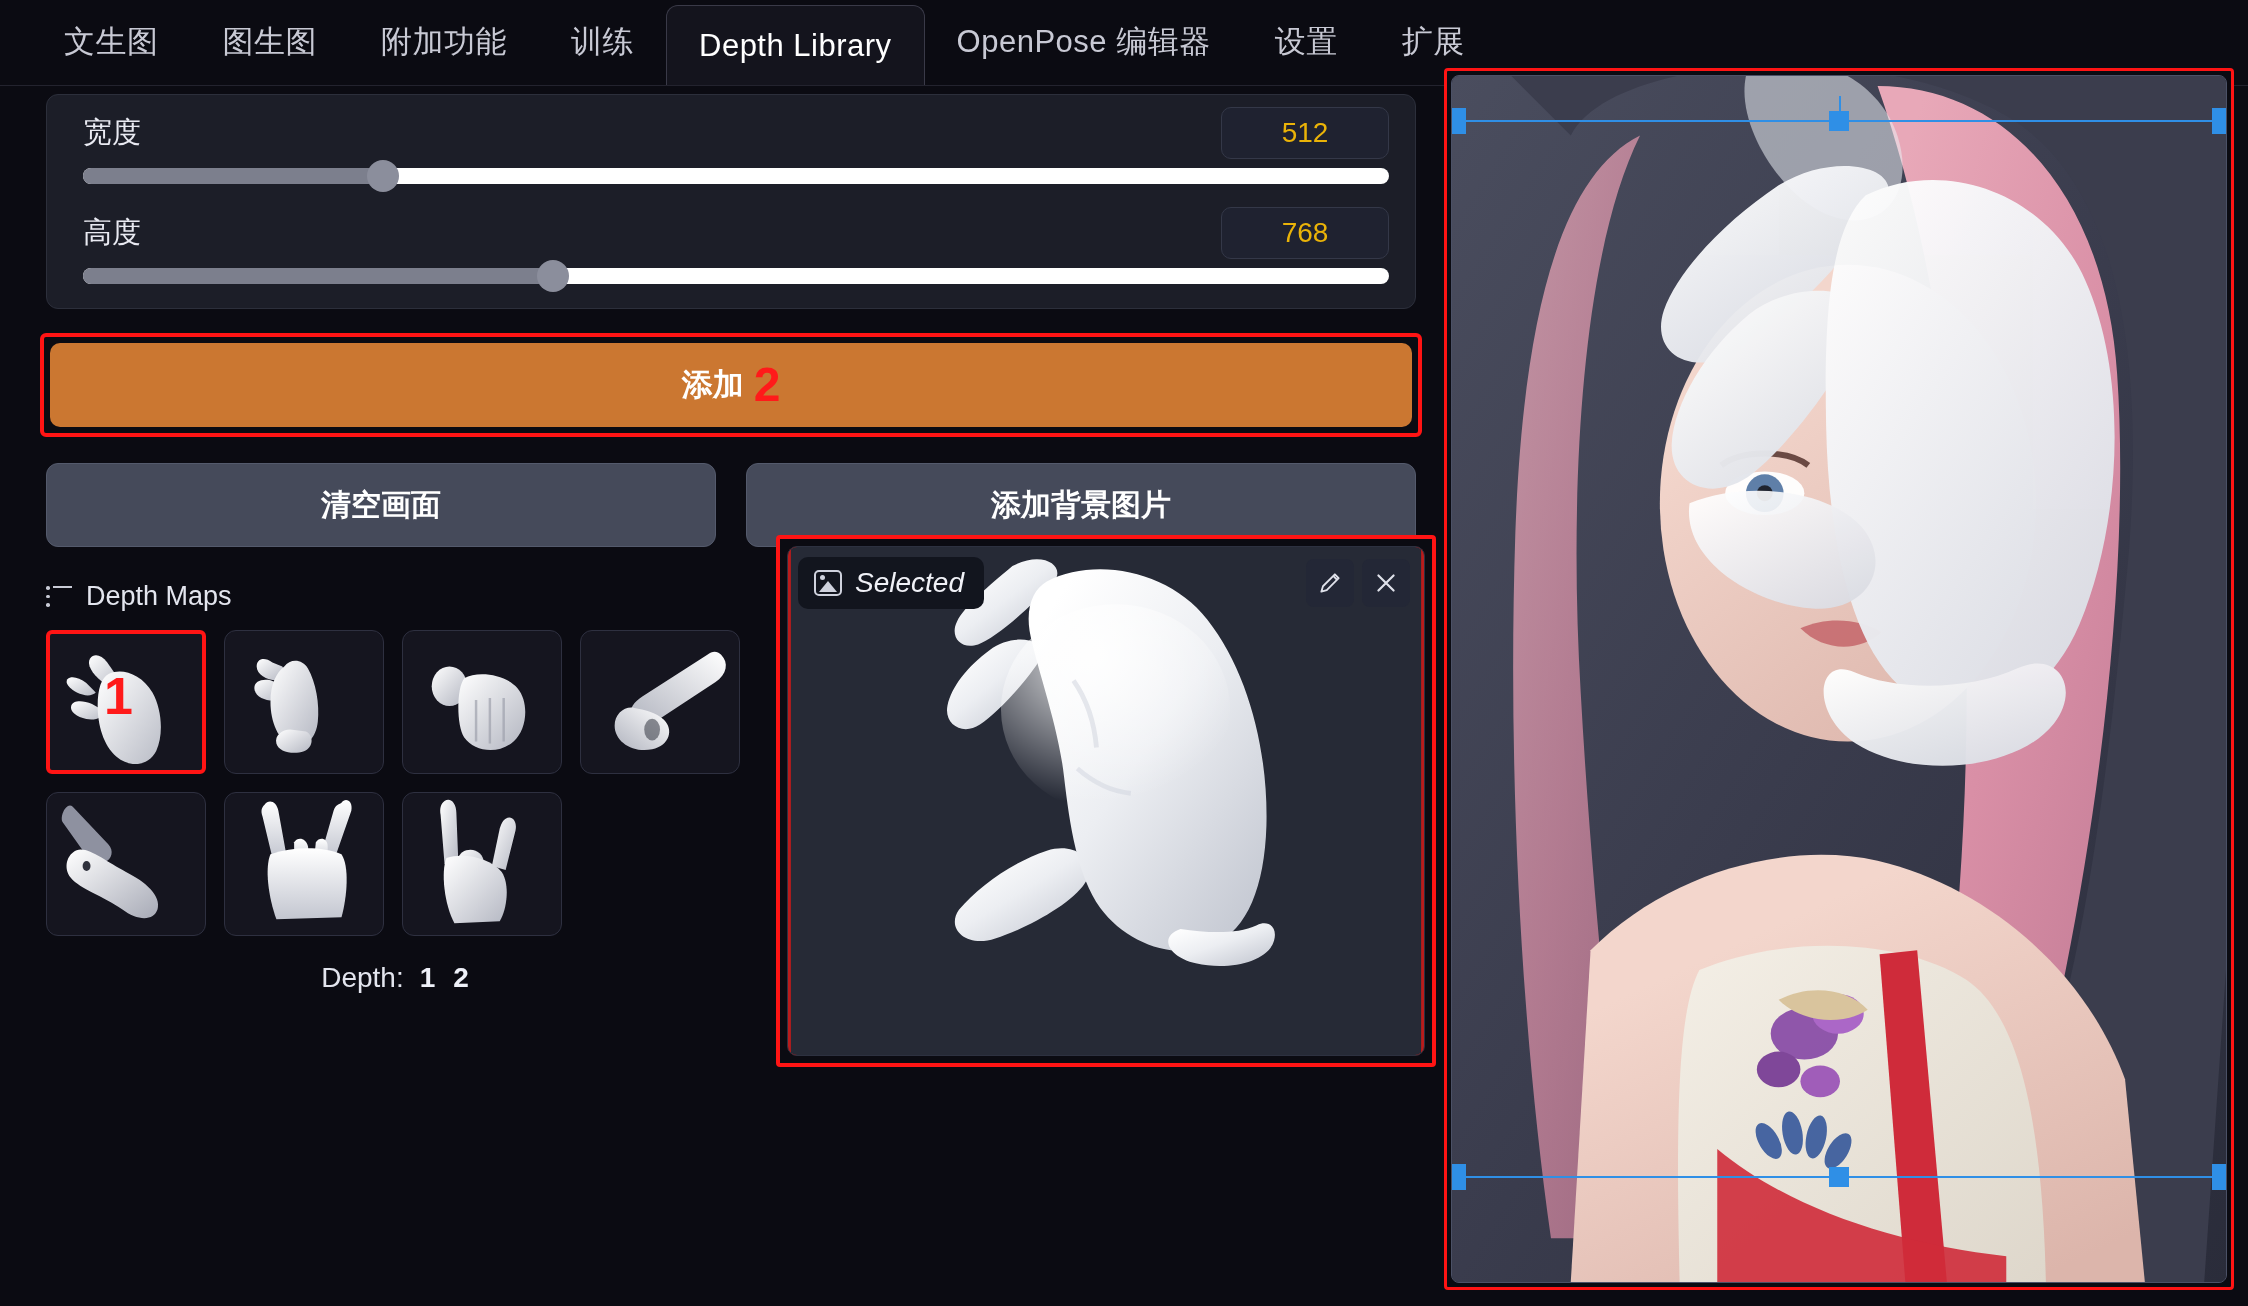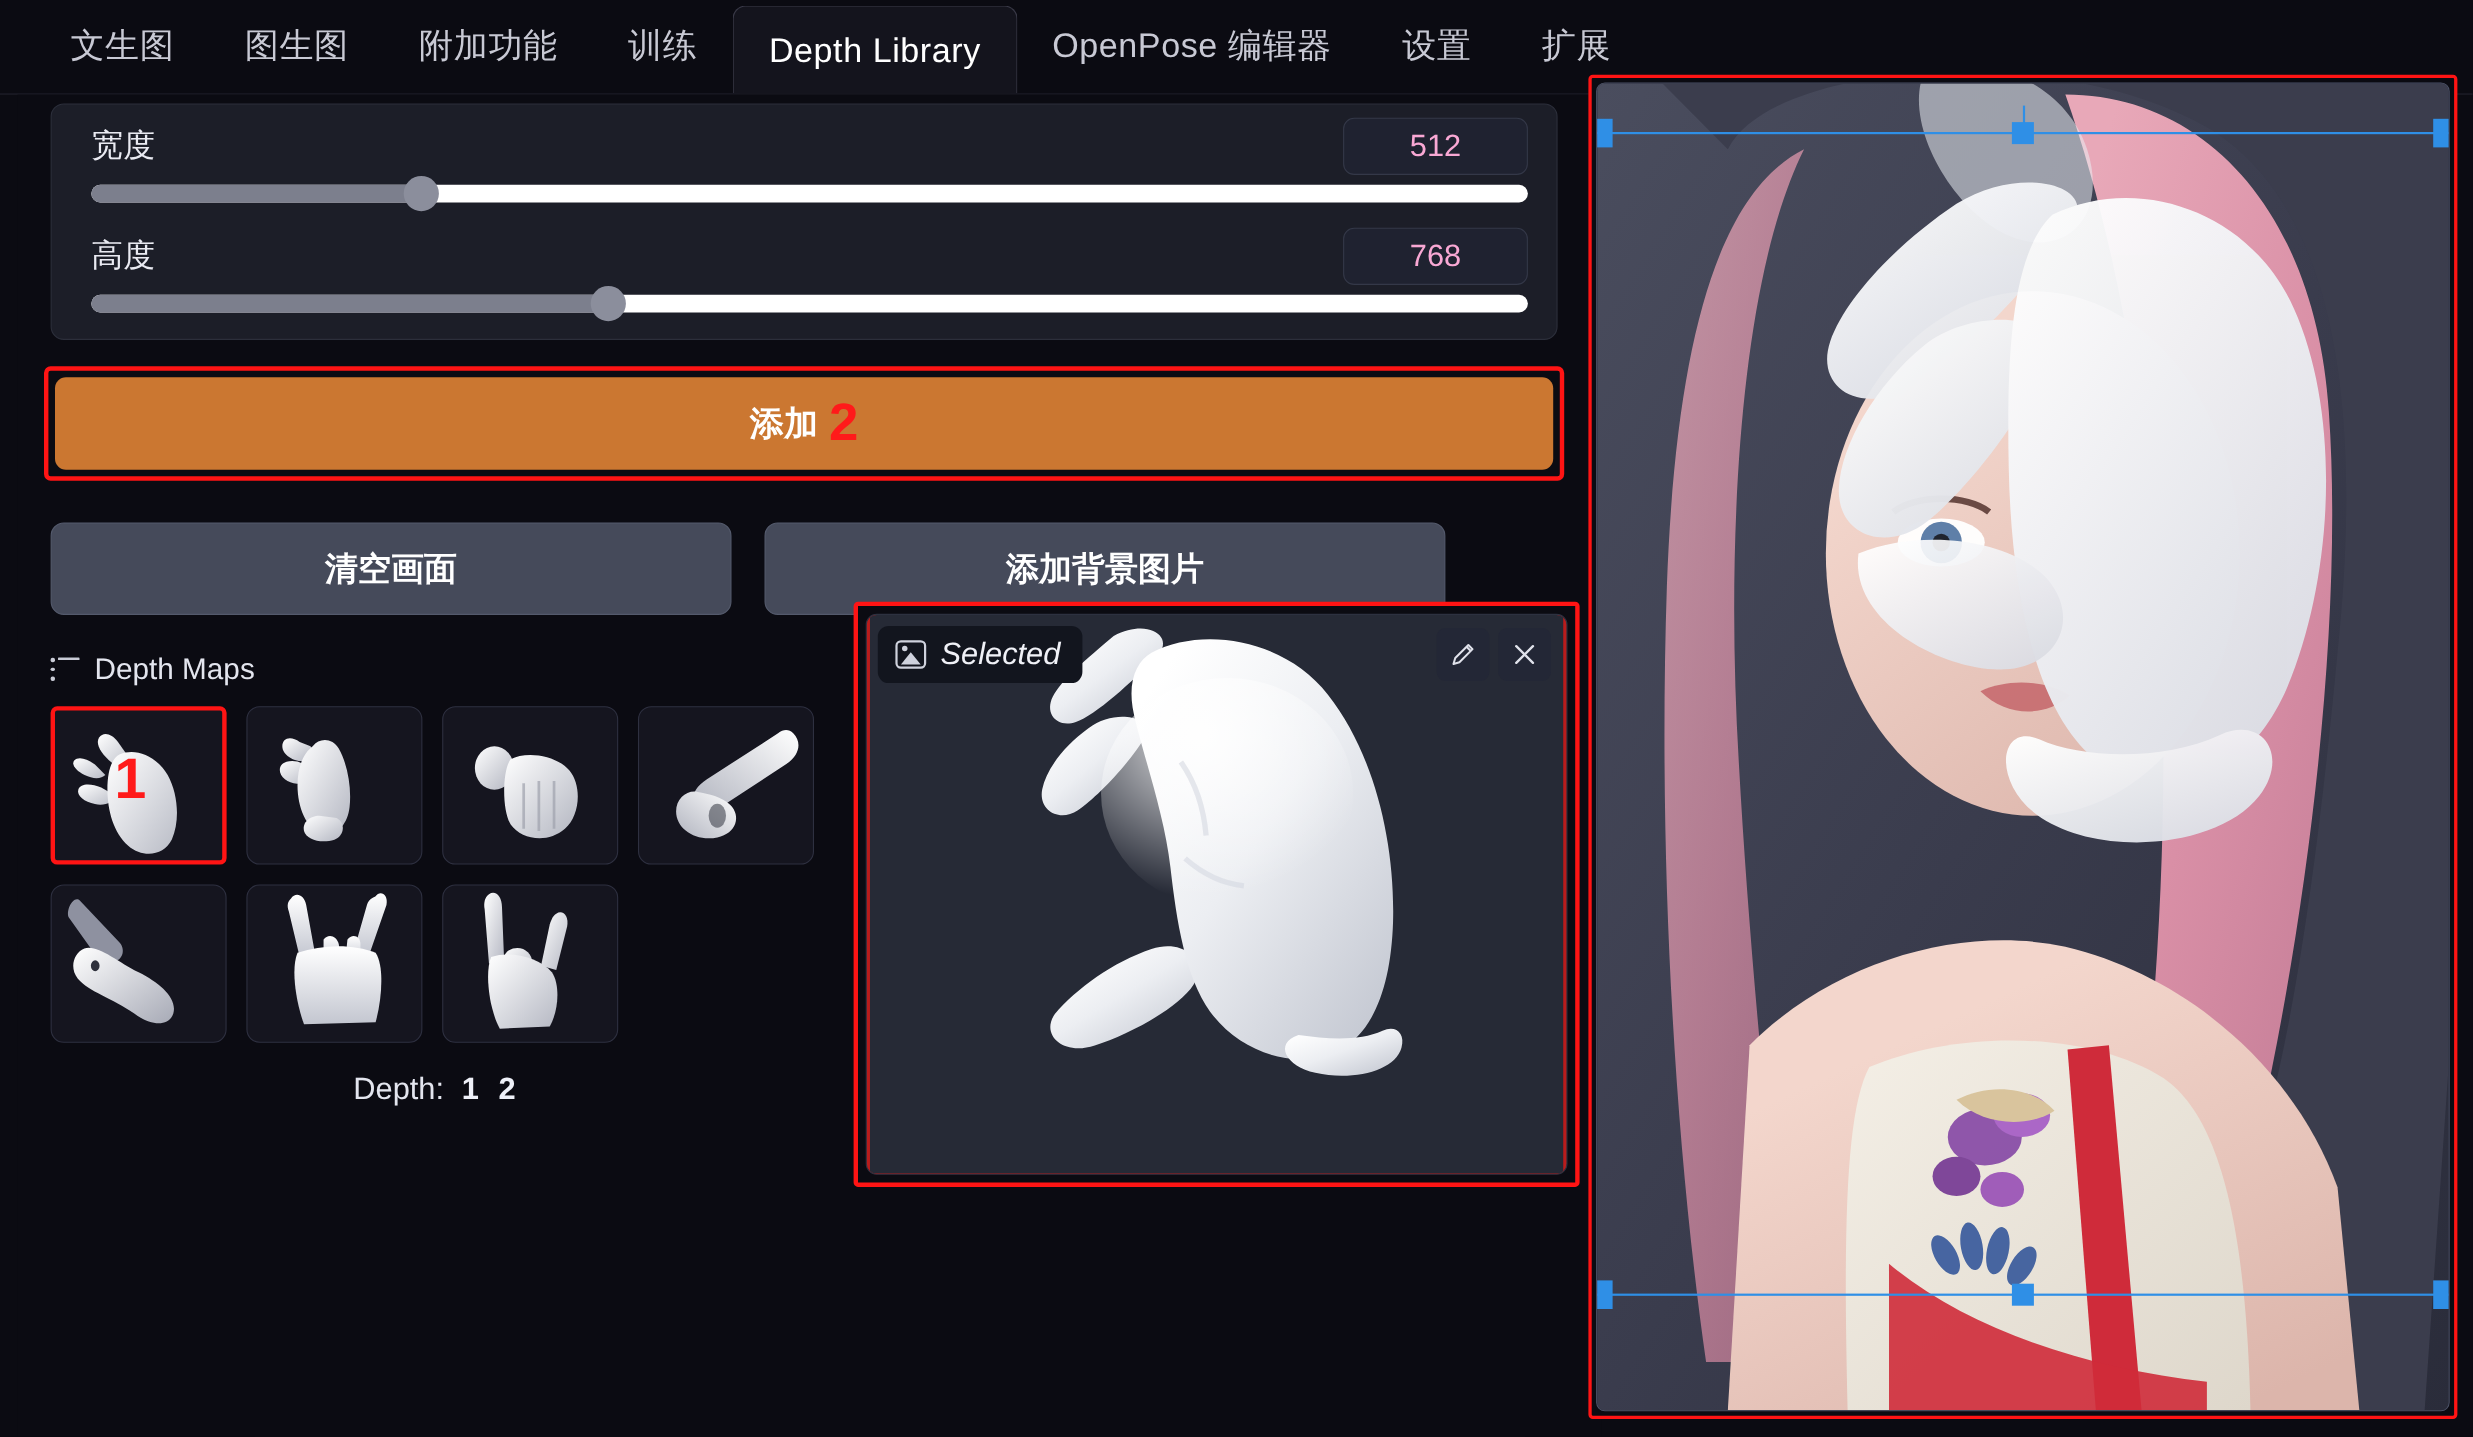--- a/index.html
+++ b/index.html
@@ -85,21 +85,21 @@
     font-weight: 400;
   }
   .slider-value {
     position: absolute;
     right: 2px; top: -6px;
     width: 168px;
     height: 52px;
     background: #1f2230;
     border: 1px solid #343848;
     border-radius: 10px;
-    color: #f9a8d4;
+    color: #eab308;
     font-size: 28px;
     display: flex;
     align-items: center;
     justify-content: center;
   }
   .slider-track {
     position: absolute;
     left: 12px;
     right: 2px;
     top: 55px;
@@ -157,22 +157,22 @@
     font-size: 48px;
     font-weight: 700;
     line-height: 0.9;
     font-family: "Liberation Sans", sans-serif;
   }
 
   
   #action-row {
     display: flex;
     gap: 30px;
-    margin-top: 38px;
-    width: 1268px;
+    margin-top: 26px;
+    width: 1370px;
   }
   .action-btn {
     flex: 1;
     height: 84px;
     background: #454a5a;
     border: 1px solid #545a6c;
     border-radius: 12px;
     color: #ffffff;
     font-size: 30px;
     font-weight: 700;

